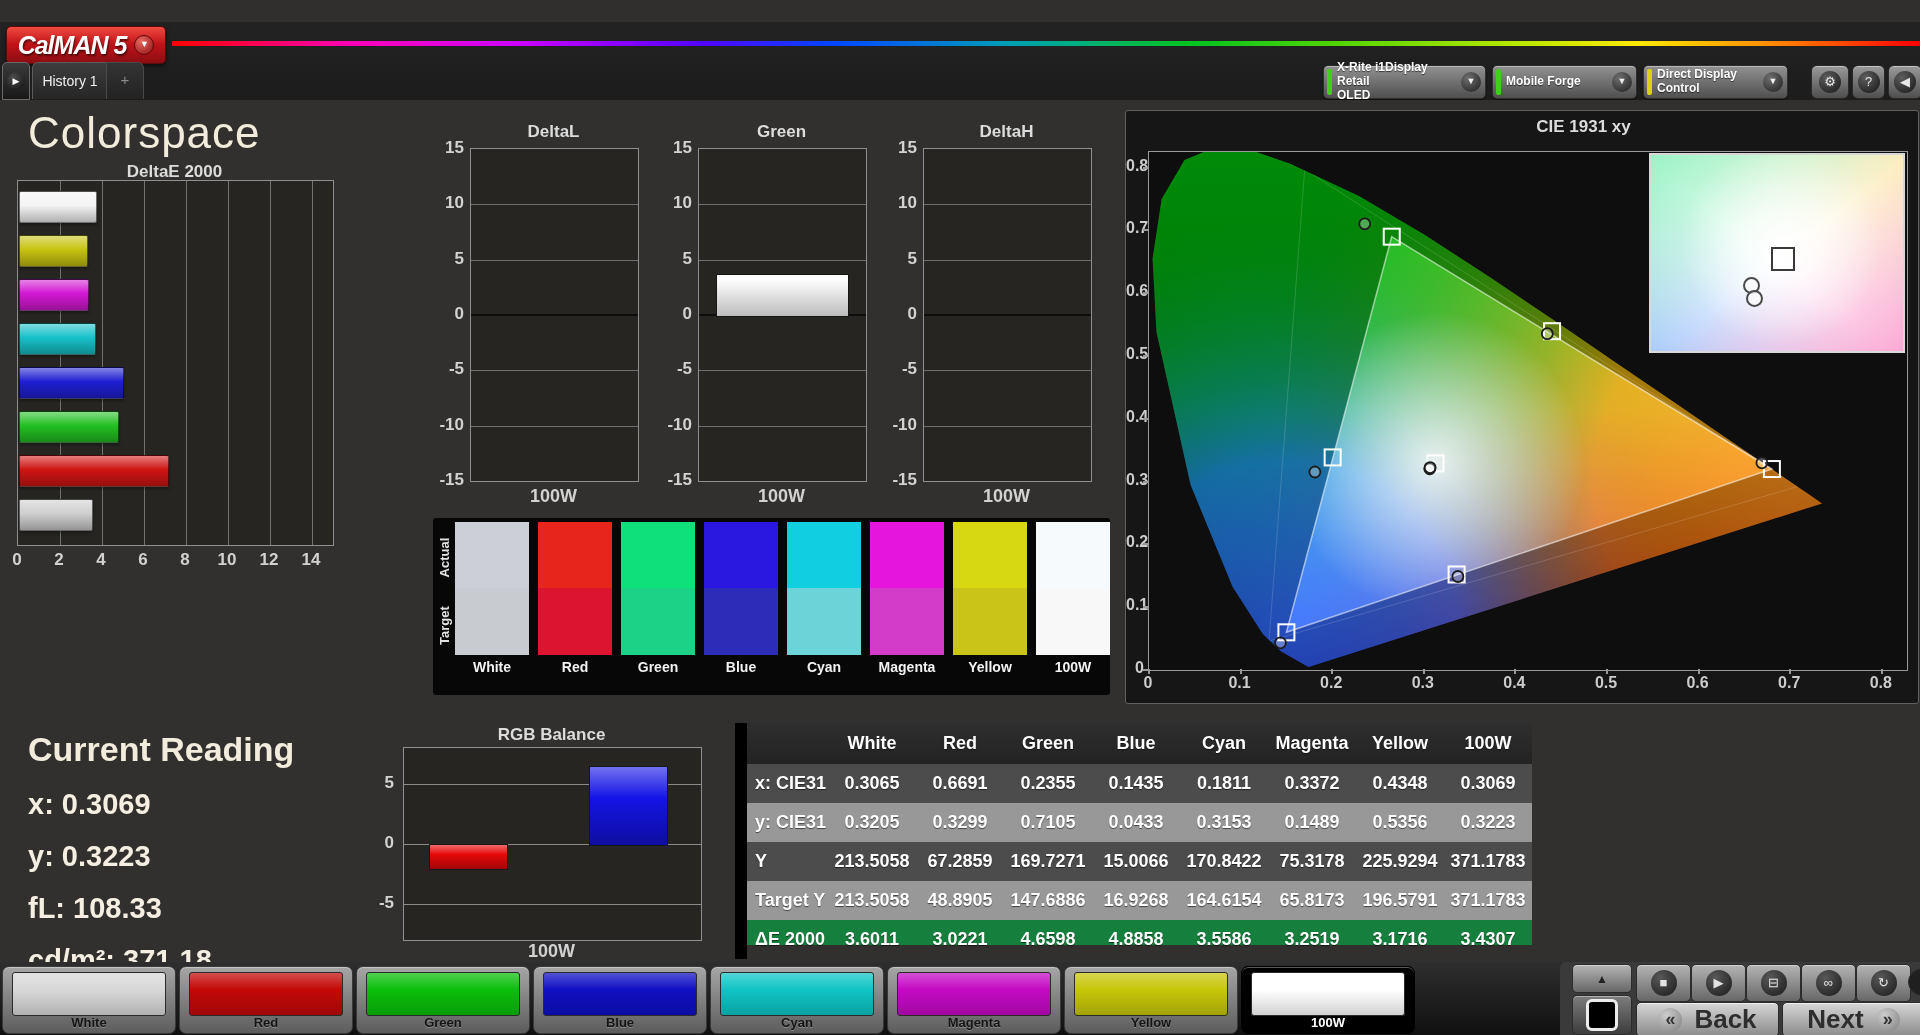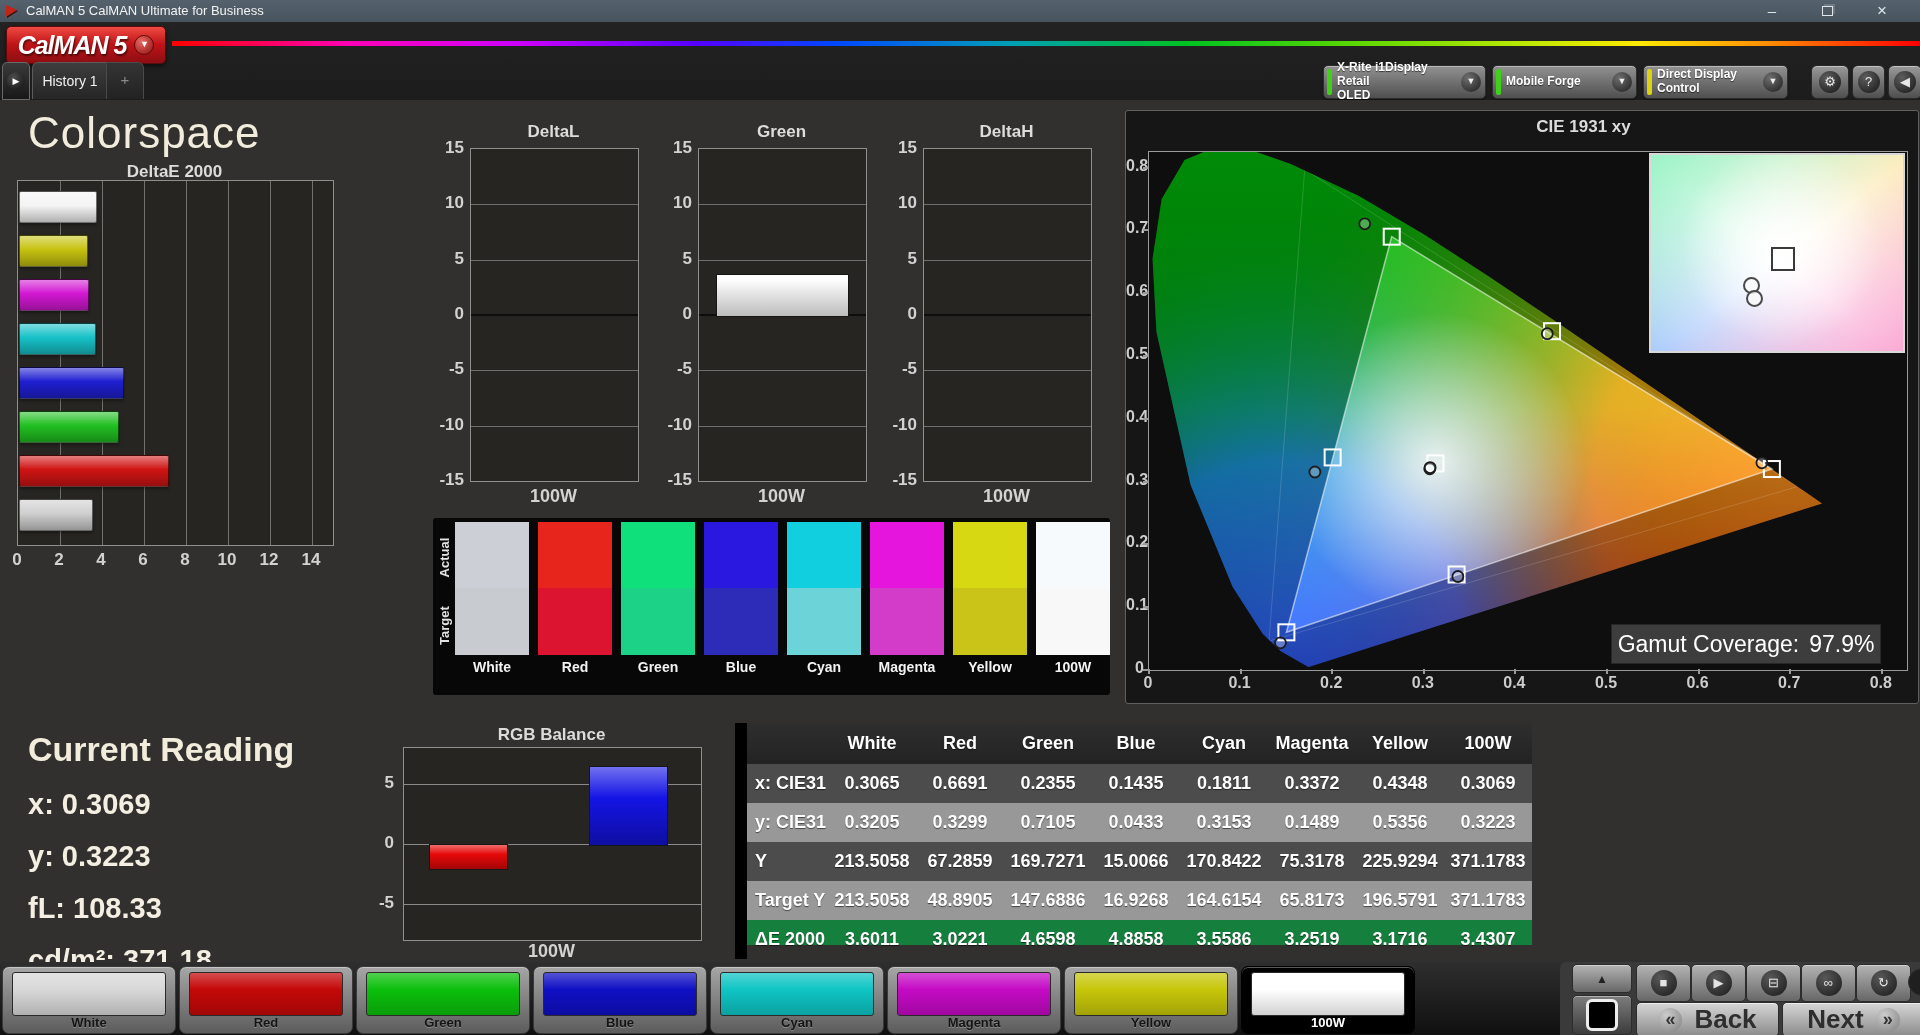--- a/index.html
+++ b/index.html
@@ -85,27 +85,20 @@
   .stopbig b{width:26px;height:26px;border:3px solid #ededed;border-radius:6px;background:#000;display:block;}
   .navbtn{position:absolute;top:40px;height:33px;border-radius:5px;border:1px solid #2c2c2c;background:linear-gradient(#d6d6d6,#8b8b8b);display:flex;align-items:center;justify-content:center;gap:12px;color:#2e2e2e;font-size:26px;font-weight:bold;box-shadow:inset 0 1px 0 rgba(255,255,255,.6);}
   .navbtn .chev{width:24px;height:24px;border-radius:50%;background:radial-gradient(circle at 35% 30%,#cdcdcd,#7e7e7e);color:#333;font-size:18px;font-weight:bold;text-align:center;line-height:23px;}
   .dimcircle{left:348px;top:6px;width:26px;height:26px;border-radius:50%;background:#1f1f1f;border:1px solid #303030;}
 </style>
 </head>
 <body>
 
 <div id="app">
 
-  <div class="abs titlebar">
-    <div class="abs appicon"></div>
-    <div class="abs apptitle">CalMAN 5 CalMAN Ultimate for Business</div>
-    <div class="abs winbtn" style="left:1752px;">–</div>
-    <div class="abs winbtn win-restore" style="left:1807px;"><i></i></div>
-    <div class="abs winbtn" style="left:1862px;font-size:17px;">×</div>
-  </div>
 
   <div class="abs topbar">
     <div class="abs rainbow"></div>
     <div class="abs logo">
       <span class="word">CalMAN 5</span>
       <span class="drop">▼</span>
     </div>
     <div class="abs tabarrow">
         <b>▶</b>
       </div>
@@ -265,24 +258,20 @@
             <circle cx="165.88760000000002" cy="319.99159999999995" r="5.5" class="msr"></circle>
             <circle cx="308.8752" cy="424.4908" r="5.5" class="msr"></circle>
             <circle cx="398.27680000000004" cy="181.64320000000004" r="5.5" class="msr"></circle>
           </svg>
       </div>
       <div class="abs inset">
         <div class="sqm"></div>
         <div class="cm" style="left:92px;top:122px;"></div>
         <div class="cm" style="left:95px;top:135px;"></div>
       </div>
-      <div class="abs badge">
-        <span>Gamut Coverage:</span>
-        <span>97.9%</span>
-      </div>
     <div class="axlab" style="left: 2px; top: 563px; width: 40px;">0</div>
         <div class="abs" style="left: 22px; top: 558px; width: 2px; height: 5px; background: rgb(154, 154, 154);"></div>
         <div class="axlab" style="left: 93.6px; top: 563px; width: 40px;">0.1</div>
         <div class="abs" style="left: 113.6px; top: 558px; width: 2px; height: 5px; background: rgb(154, 154, 154);"></div>
         <div class="axlab" style="left: 185.2px; top: 563px; width: 40px;">0.2</div>
         <div class="abs" style="left: 205.2px; top: 558px; width: 2px; height: 5px; background: rgb(154, 154, 154);"></div>
         <div class="axlab" style="left: 276.8px; top: 563px; width: 40px;">0.3</div>
         <div class="abs" style="left: 296.8px; top: 558px; width: 2px; height: 5px; background: rgb(154, 154, 154);"></div>
         <div class="axlab" style="left: 368.4px; top: 563px; width: 40px;">0.4</div>
         <div class="abs" style="left: 388.4px; top: 558px; width: 2px; height: 5px; background: rgb(154, 154, 154);"></div>

